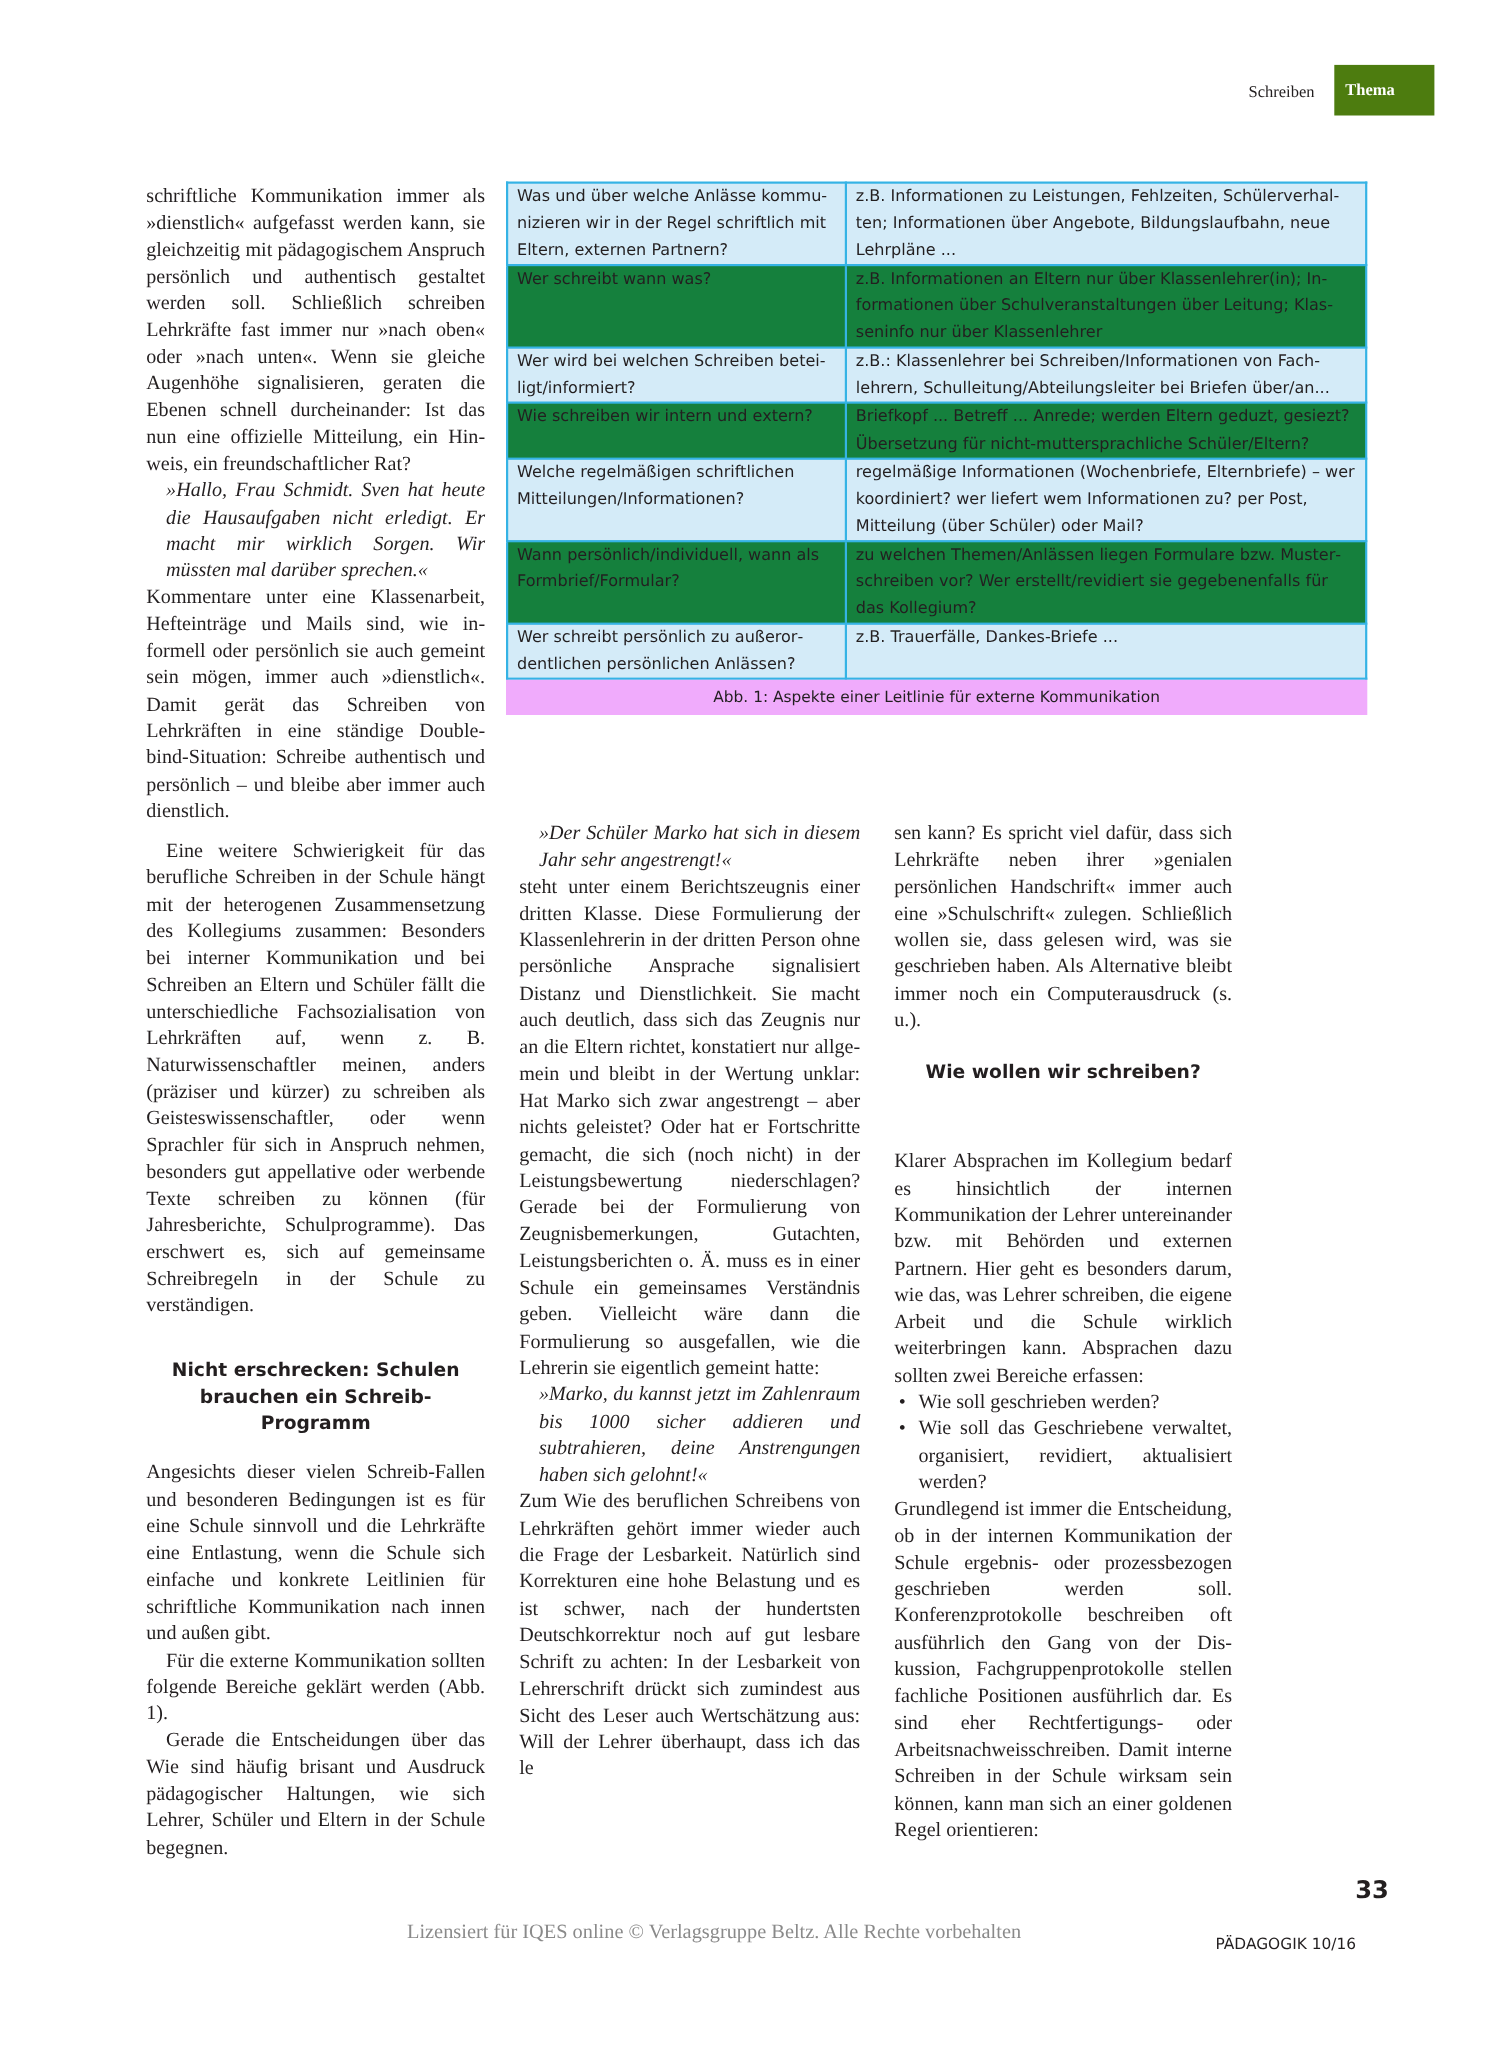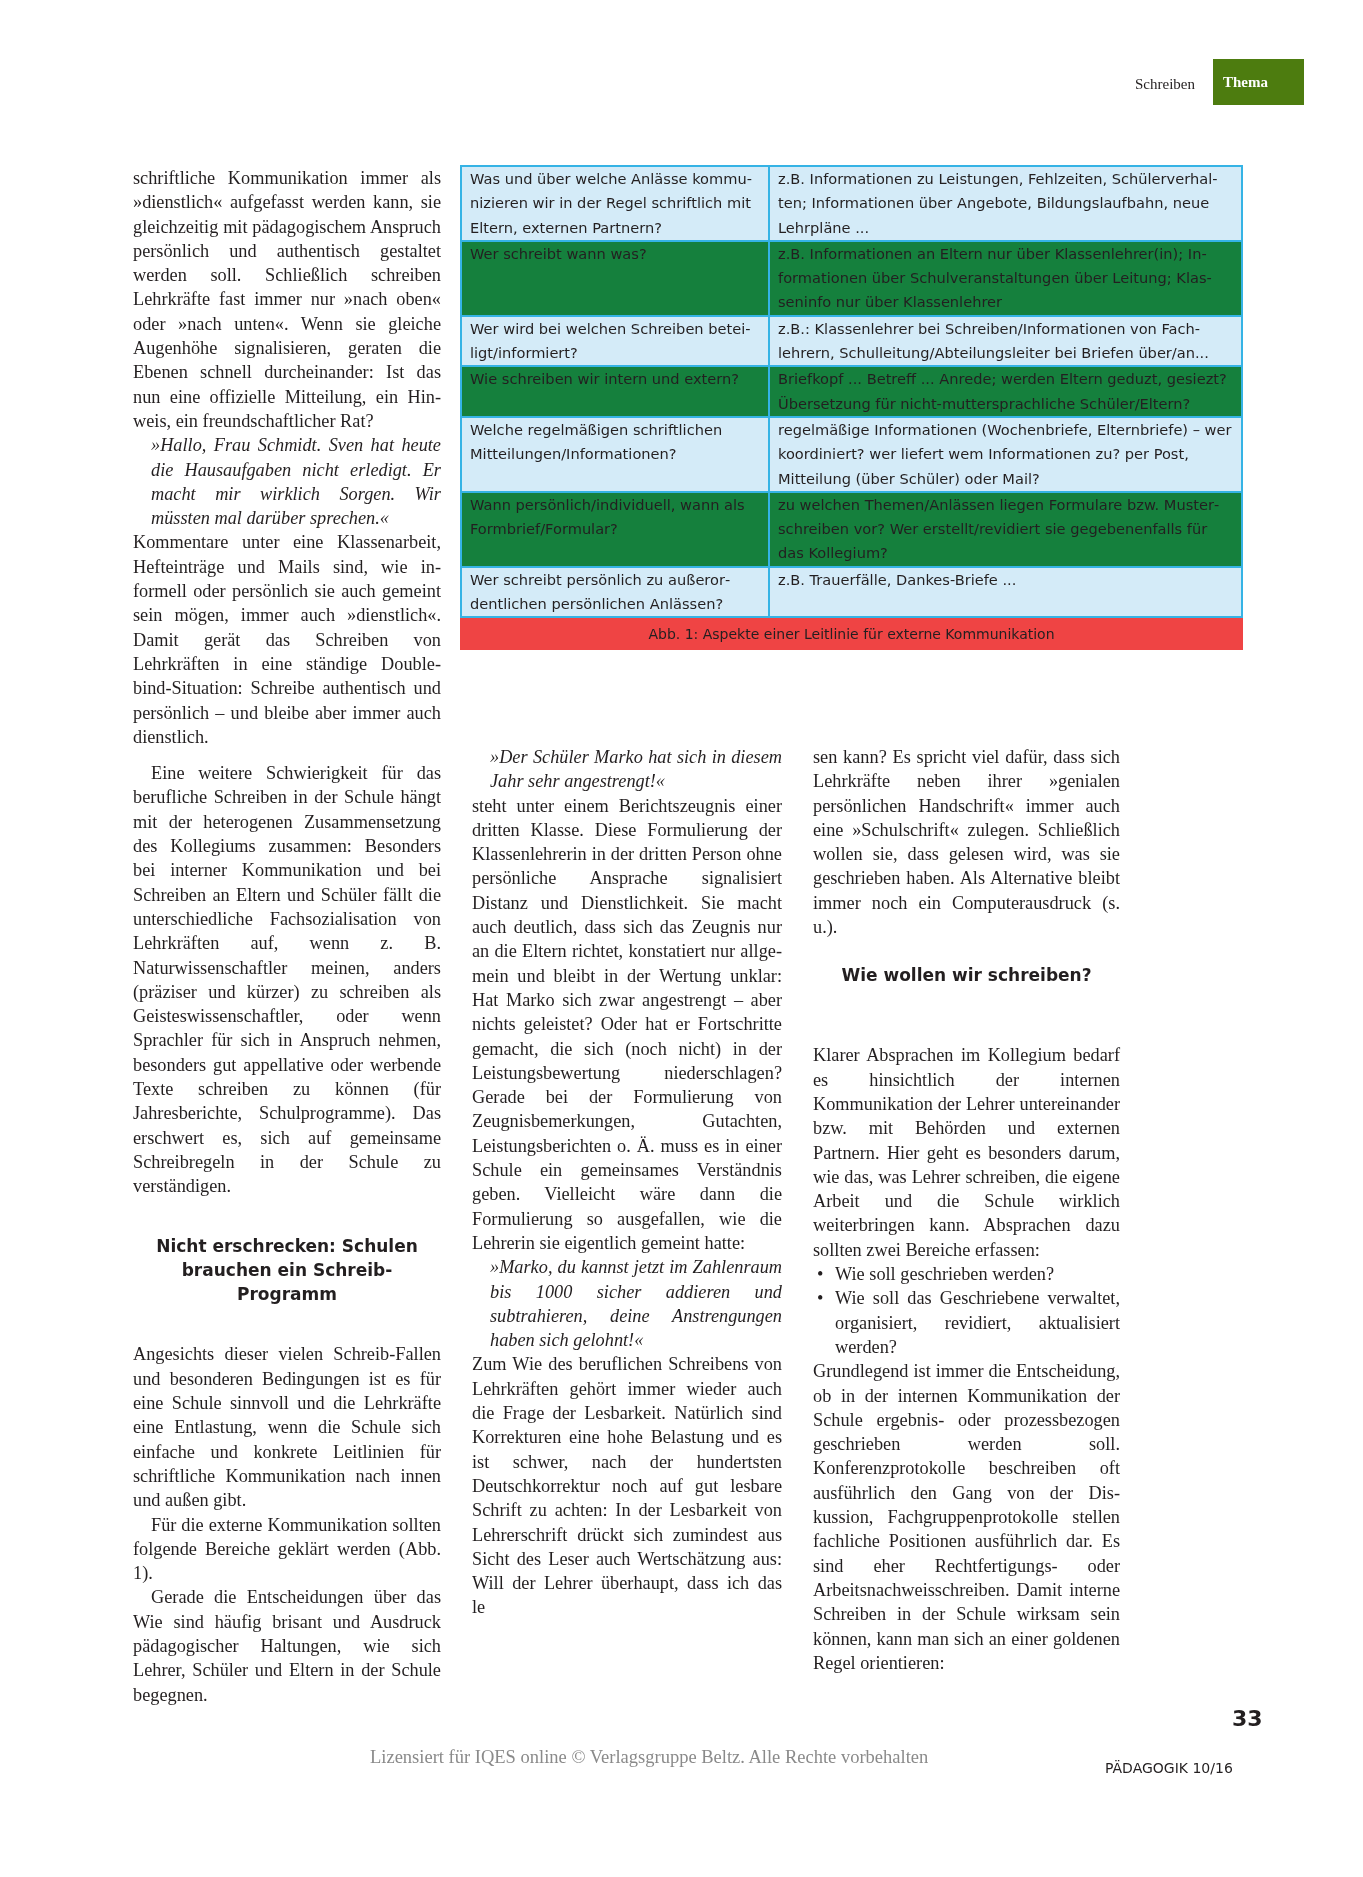--- a/index.html
+++ b/index.html
@@ -26,39 +26,39 @@
     #col-mid { left: 472px; top: 745px; width: 310px; }
     #col-right { left: 813px; top: 745px; width: 307px; }
 
     
     .fig { left: 460px; top: 165px; width: 783px; }
     table.aspects { border-collapse: collapse; width: 783px; font-family: "DejaVu Sans", sans-serif; font-size: 14.6px; line-height: 24.3px; color: #231f20; }
     table.aspects td { border: 2px solid #35b3e5; padding: 0 6px 0 8px; vertical-align: top; }
     table.aspects td.q { width: 292px; }
     table.aspects tr.shade td { background: #d4ebf8; }
     table.aspects tr.plain td { background: #15803d; }
-    .caption { background: #ef4444; height: 32px; line-height: 32px; text-align: center; font-size: 14px; font-family: "DejaVu Sans", sans-serif; color: #231f20; }
+    .caption { background: #f0abfc; height: 32px; line-height: 32px; text-align: center; font-size: 14px; font-family: "DejaVu Sans", sans-serif; color: #231f20; }
 
     
     .foot-mag { left: 1105px; top: 1712px; font-size: 14px; font-family: "DejaVu Sans", sans-serif; margin-top: 48px; }
     .foot-page { left: 1232px; top: 1706px; font-size: 22px; font-weight: bold; font-family: "DejaVu Sans", sans-serif; }
     .foot-lic { left: 370px; top: 1735px; font-size: 18.5px; color: #8a8a8a; font-family: "Liberation Serif", serif; margin-top: 12px; }
   </style>
 </head>
 <body>
 
 <div class="abs sans hdr-section">Schreiben</div>
 <div class="abs sans hdr-tab">Thema</div>
 
 <div id="col-left" class="abs serif col">
   <p>schriftliche Kommunikation immer als »dienstlich« aufgefasst werden kann, sie gleichzeitig mit pädago­gischem Anspruch persönlich und authentisch gestaltet werden soll. Schließlich schreiben Lehrkräfte fast immer nur »nach oben« oder »nach unten«. Wenn sie gleiche Augenhö­he signalisieren, geraten die Ebenen schnell durcheinander: Ist das nun eine offizielle Mitteilung, ein Hin­weis, ein freundschaftlicher Rat?</p>
   <p class="quote">»Hallo, Frau Schmidt. Sven hat heu­te die Hausaufgaben nicht erledigt. Er macht mir wirklich Sorgen. Wir müssten mal darüber sprechen.«</p>
   <p>Kommentare unter eine Klassenarbeit, Hefteinträge und Mails sind, wie in­formell oder persönlich sie auch gemeint sein mögen, immer auch »dienstlich«. Damit gerät das Schrei­ben von Lehrkräften in eine ständige Double-bind-Situation: Schreibe au­thentisch und persönlich – und blei­be aber immer auch dienstlich.</p>
   <p class="ind" style="margin-top:12px">Eine weitere Schwierigkeit für das berufliche Schreiben in der Schule hängt mit der heterogenen Zusam­mensetzung des Kollegiums zusam­men: Besonders bei interner Kommu­nikation und bei Schreiben an Eltern und Schüler fällt die unterschiedliche Fachsozialisation von Lehrkräften auf, wenn z. B. Naturwissenschaftler meinen, anders (präziser und kürzer) zu schreiben als Geisteswissenschaft­ler, oder wenn Sprachler für sich in Anspruch nehmen, besonders gut ap­pellative oder werbende Texte schrei­ben zu können (für Jahresberichte, Schulprogramme). Das erschwert es, sich auf gemeinsame Schreibregeln in der Schule zu verständigen.</p>
-  <h3 style="margin-top:36px; margin-bottom:36px; padding: 0 6px;">Nicht erschrecken: Schulen brauchen ein Schreib-Programm</h3>
+  <h3 style="margin-top:36px; margin-bottom:20px; padding: 0 6px;">Nicht erschrecken: Schulen brauchen ein Schreib-Programm</h3>
   <p>Angesichts dieser vielen Schreib-Fal­len und besonderen Bedingungen ist es für eine Schule sinnvoll und die Lehrkräfte eine Entlastung, wenn die Schule sich einfache und konkre­te Leitlinien für schriftliche Kommu­nikation nach innen und außen gibt.</p>
   <p class="ind">Für die externe Kommunikation sollten folgende Bereiche geklärt wer­den (Abb. 1).</p>
   <p class="ind">Gerade die Entscheidungen über das Wie sind häufig brisant und Aus­druck pädagogischer Haltungen, wie sich Lehrer, Schüler und Eltern in der Schule begegnen.</p>
 </div>
 
 <div class="abs fig">
   <table class="aspects">
     <tbody>
         <tr class="shade">
       <td class="q">Was und über welche Anlässe kommu­nizieren wir in der Regel schriftlich mit Eltern, externen Partnern?</td>

